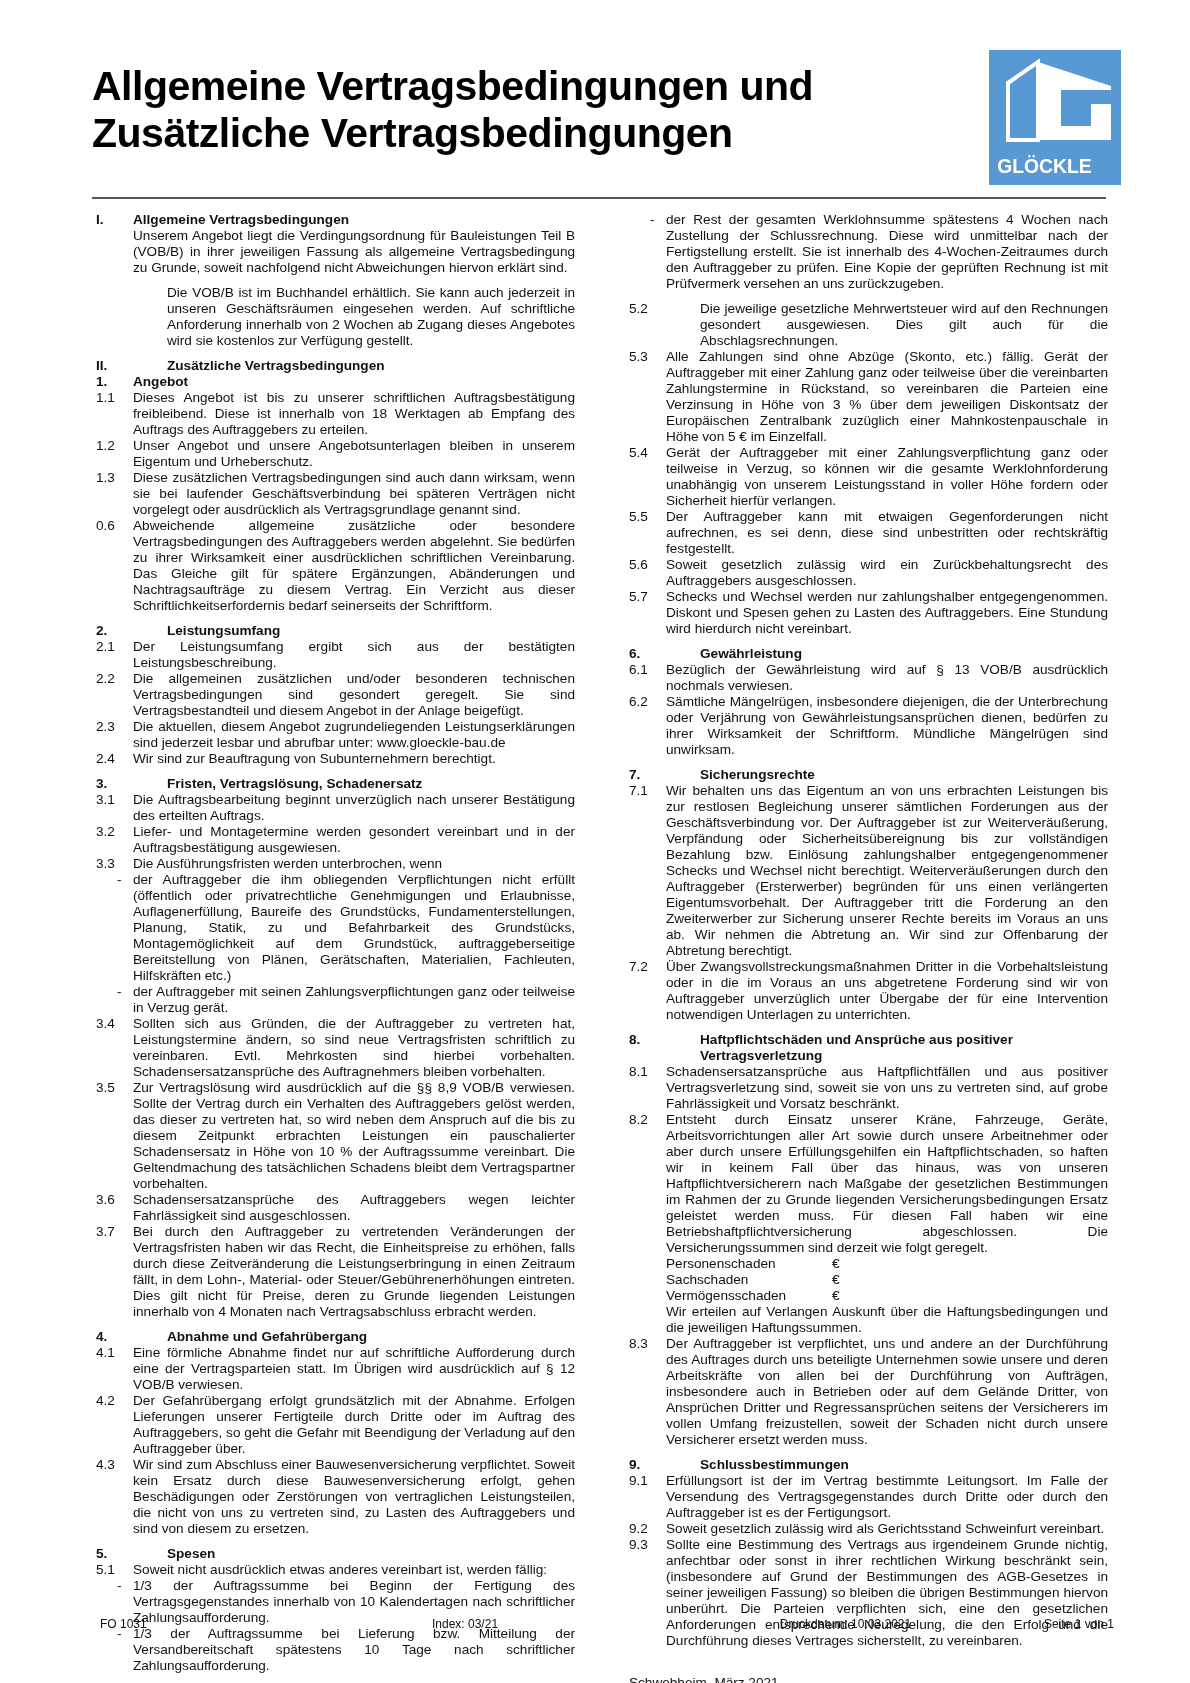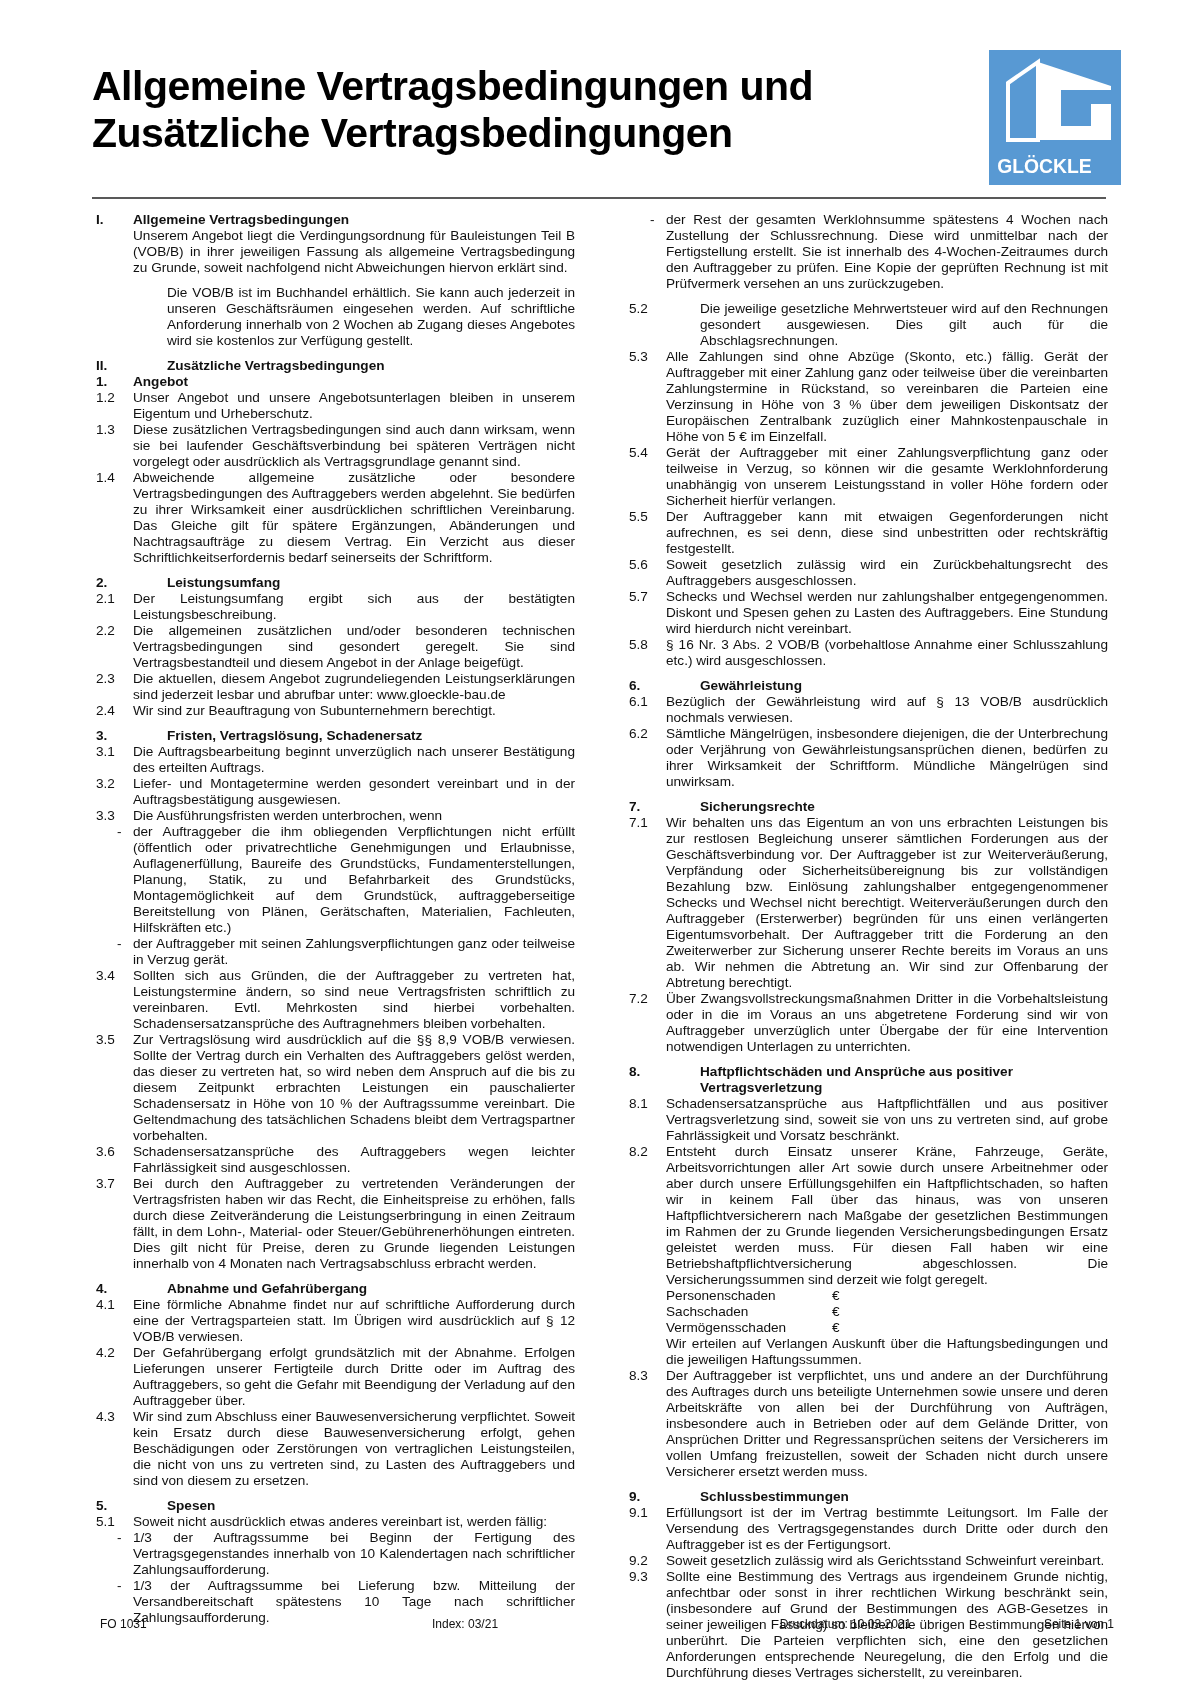--- a/index.html
+++ b/index.html
@@ -83,29 +83,33 @@
         </div>
         <div class="row gap head">
           <span class="lbl">II.</span>
           <div class="txt">Zusätzliche Vertragsbedingungen</div>
         </div>
         <div class="row head">
           <span class="lbl">1.</span>
           <div class="txt">Angebot</div>
         </div>
         <div class="row">
+          <span class="lbl">1.1</span>
+          <div class="txt">Dieses Angebot ist bis zu unserer schriftlichen Auftragsbestätigung freibleibend. Diese ist innerhalb von 18 Werktagen ab Empfang des Auftrags des Auftraggebers zu erteilen.</div>
+        </div>
+        <div class="row">
           <span class="lbl">1.2</span>
           <div class="txt">Unser Angebot und unsere Angebotsunterlagen bleiben in unserem Eigentum und Urheberschutz.</div>
         </div>
         <div class="row">
           <span class="lbl">1.3</span>
           <div class="txt">Diese zusätzlichen Vertragsbedingungen sind auch dann wirksam, wenn sie bei laufender Geschäftsverbindung bei späteren Verträgen nicht vorgelegt oder ausdrücklich als Vertragsgrundlage genannt sind.</div>
         </div>
         <div class="row">
-          <span class="lbl">1.4</span>
+          <span class="lbl">0.6</span>
           <div class="txt">Abweichende allgemeine zusätzliche oder besondere Vertragsbedingungen des Auftraggebers werden abgelehnt. Sie bedürfen zu ihrer Wirksamkeit einer ausdrücklichen schriftlichen Vereinbarung. Das Gleiche gilt für spätere Ergänzungen, Abänderungen und Nachtragsaufträge zu diesem Vertrag. Ein Verzicht aus dieser Schriftlichkeitserfordernis bedarf seinerseits der Schriftform.</div>
         </div>
         <div class="row gap head">
           <span class="lbl">2.</span>
           <div class="txt">Leistungsumfang</div>
         </div>
         <div class="row">
           <span class="lbl">2.1</span>
           <div class="txt">Der Leistungsumfang ergibt sich aus der bestätigten Leistungsbeschreibung.</div>
         </div>
@@ -215,24 +219,20 @@
           <span class="lbl">5.5</span>
           <div class="txt">Der Auftraggeber kann mit etwaigen Gegenforderungen nicht aufrechnen, es sei denn, diese sind unbestritten oder rechtskräftig festgestellt.</div>
         </div>
         <div class="row">
           <span class="lbl">5.6</span>
           <div class="txt">Soweit gesetzlich zulässig wird ein Zurückbehaltungsrecht des Auftraggebers ausgeschlossen.</div>
         </div>
         <div class="row">
           <span class="lbl">5.7</span>
           <div class="txt">Schecks und Wechsel werden nur zahlungshalber entgegengenommen. Diskont und Spesen gehen zu Lasten des Auftraggebers. Eine Stundung wird hierdurch nicht vereinbart.</div>
-        </div>
-        <div class="row">
-          <span class="lbl">5.8</span>
-          <div class="txt">§ 16 Nr. 3 Abs. 2 VOB/B (vorbehaltlose Annahme einer Schlusszahlung etc.) wird ausgeschlossen.</div>
         </div>
         <div class="row gap head">
           <span class="lbl">6.</span>
           <div class="txt">Gewährleistung</div>
         </div>
         <div class="row">
           <span class="lbl">6.1</span>
           <div class="txt">Bezüglich der Gewährleistung wird auf § 13 VOB/B ausdrücklich nochmals verwiesen.</div>
         </div>
         <div class="row">

